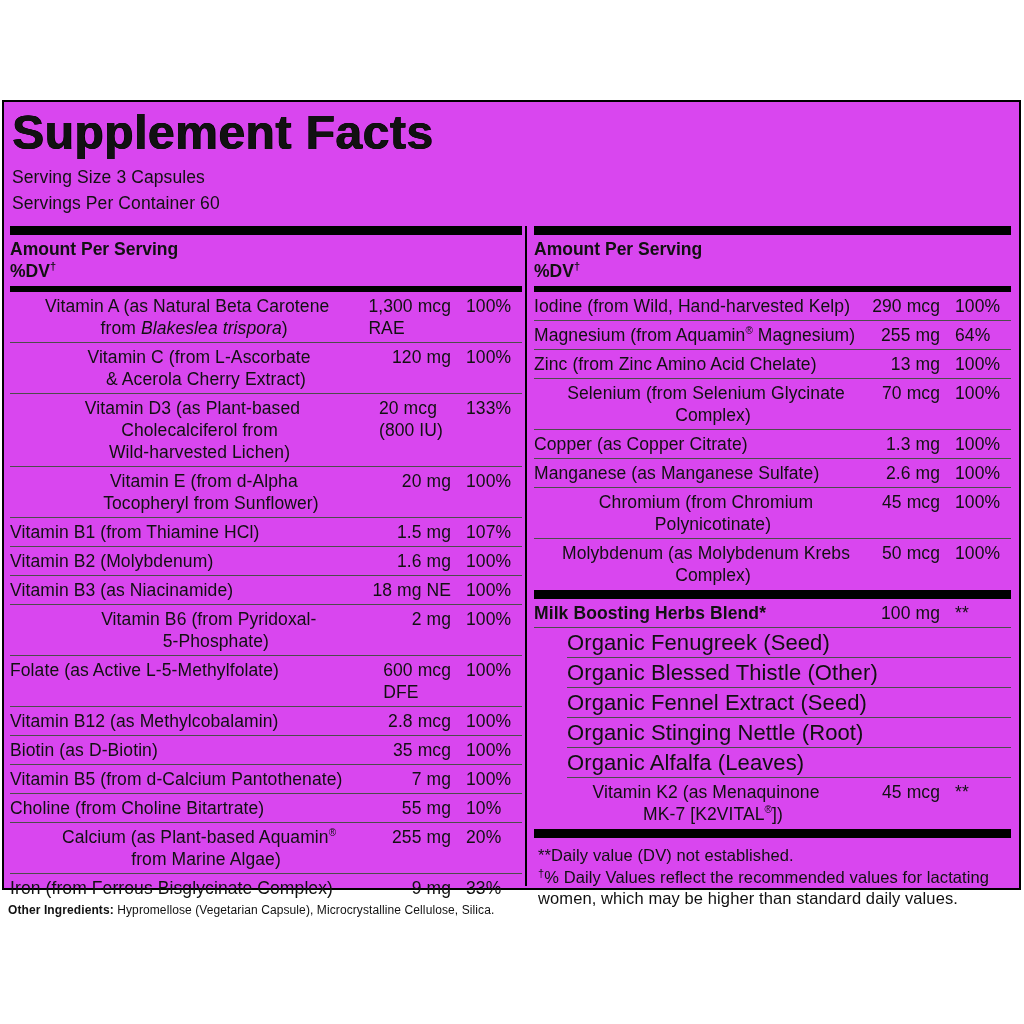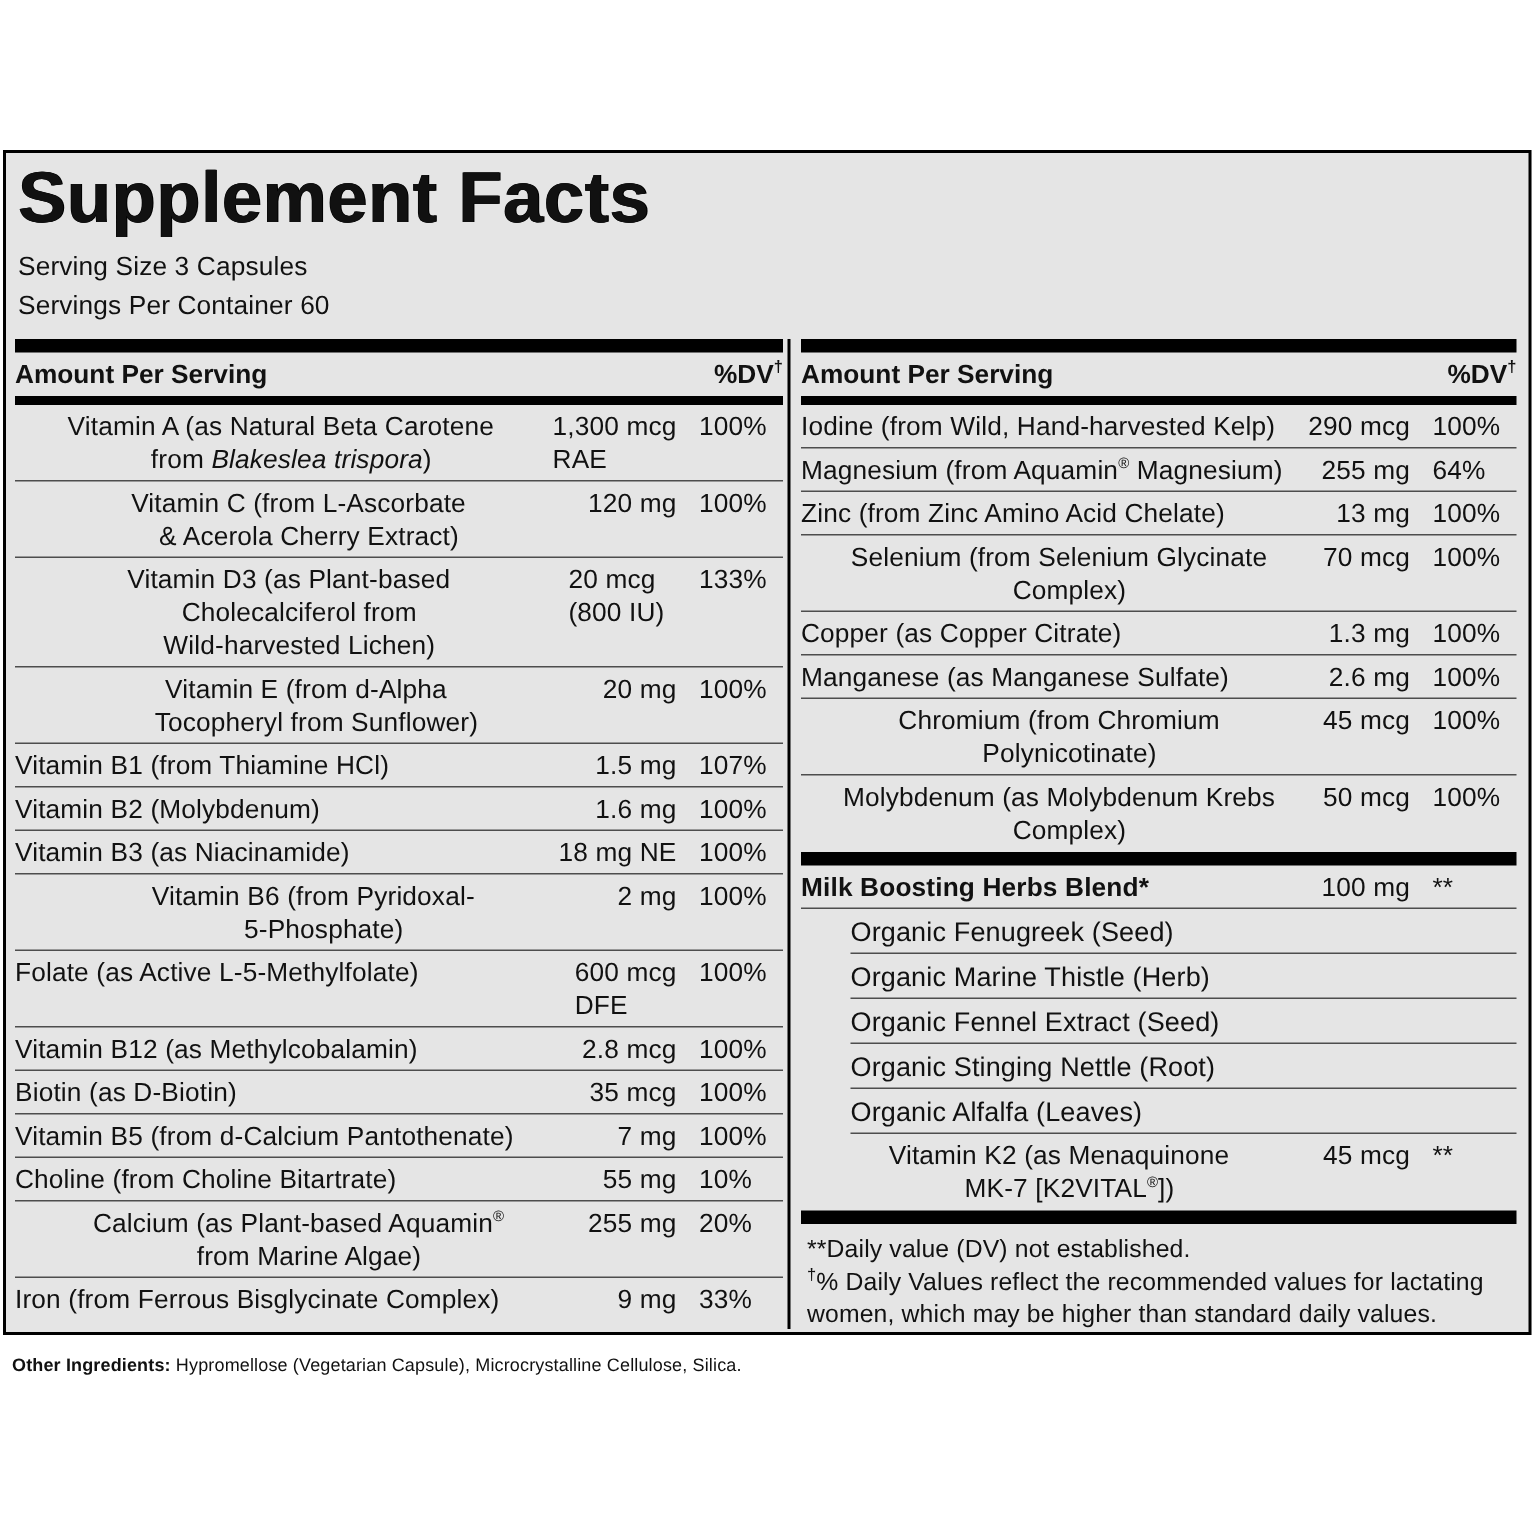--- a/index.html
+++ b/index.html
@@ -1,53 +1,53 @@
 <!DOCTYPE html>
 <html><head>
 <meta charset="utf-8">
 <style>
   * { margin:0; padding:0; box-sizing:border-box; }
   html,body { width:1024px; height:1024px; background:#fff; color:#111;
     font-family:"Liberation Sans","DejaVu Sans",sans-serif; }
   .page { position:relative; width:1024px; height:1024px; background:#fff; overflow:hidden; }
 
   .label-box { position:absolute; left:2px; top:100px; width:1019px; height:790px;
-    border:2.5px solid #000; background:#e5e5e5; }
+    border:2.5px solid #000; background:#d946ef; }
 
   .label-header { padding:2px 8px 0 8px; }
   .title { font-size:48px; line-height:57px; font-weight:bold; letter-spacing:.5px;
     text-shadow:.7px 0 #000,-.3px 0 #000; white-space:nowrap; }
   .serving-line { font-size:17.5px; line-height:26px; letter-spacing:.1px; }
   .serving-block { margin-top:3px; }
 
   .columns { display:flex; margin-top:10px; height:660px; align-items:stretch; }
   .col-left  { width:521px; padding:0 3px 0 6px; }
   .col-right { flex:1; border-left:2.5px solid #000; padding:0 8px 0 7px; }
 
   .thickbar  { height:9px; background:#000; }
   .midbar    { height:6px; background:#000; }
   .colhead { display:flex; justify-content:space-between; align-items:baseline;
-    font-weight:bold; font-size:17.5px; padding:3px 0 4px 0; line-height:22px; }
+    font-weight:bold; font-size:17.5px; padding:3px 0 4px 0; line-height:22px;flex-direction:column; }
   sup { font-size:11px; line-height:0; vertical-align:super; }
   .reg { font-size:10px; line-height:0; vertical-align:super; }
 
   .row { display:flex; align-items:flex-start; padding:3px 0 3px 0;
     border-bottom:1.5px solid #4d4d4d; font-size:17.5px; line-height:22px; letter-spacing:.1px; }
   .row.last { border-bottom:none; }
   .nm { flex:1; padding-right:4px; }
   .ln { display:block;text-align:center; }
   .ind { padding-left:14px; }
   .amt { text-align:left; white-space:nowrap; padding-right:15px; }
   .amt .c2 { display:block; padding-right:8px; }
   .dv { width:56px; white-space:nowrap; }
   i { font-style:italic; }
 
   .blend-head .nm { font-weight:bold; }
   .subrow { margin-left:33px; border-bottom:1.5px solid #4d4d4d;
-    font-size:18px; line-height:22px; padding:3.5px 0; letter-spacing:.1px; }
+    font-size:22px; line-height:22px; padding:3.5px 0; letter-spacing:.1px; }
   .k2row { border-top:none; }
 
   .sect-bar { height:9px; background:#000; margin:1px 0 0 0; }
 
   .footnotes { padding:7px 2px 0 4px; font-size:16.5px; line-height:21.5px; letter-spacing:.1px; }
   .footnotes p { margin:0; }
 
   .other { position:absolute; left:8px; top:899px; font-size:12px; line-height:22px; letter-spacing:.1px; }
   .other b { font-weight:bold; }
 </style>
@@ -252,21 +252,21 @@
 
         <div class="sect-bar"></div>
 
         <div class="row blend-head">
           <div class="nm">Milk Boosting Herbs Blend*</div>
           <div class="amt">100 mg</div>
           <div class="dv">**</div>
         </div>
 
         <div class="subrow">Organic Fenugreek (Seed)</div>
-        <div class="subrow">Organic Marine Thistle (Herb)</div>
+        <div class="subrow">Organic Blessed Thistle (Other)</div>
         <div class="subrow">Organic Fennel Extract (Seed)</div>
         <div class="subrow">Organic Stinging Nettle (Root)</div>
         <div class="subrow">Organic Alfalfa (Leaves)</div>
 
         <div class="row last k2row">
           <div class="nm">
             <span class="ln">Vitamin K2 (as Menaquinone</span>
             <span class="ln ind"><span>MK-7 [K2VITAL</span><span class="reg">®</span><span>])</span></span>
           </div>
           <div class="amt">45 mcg</div>

